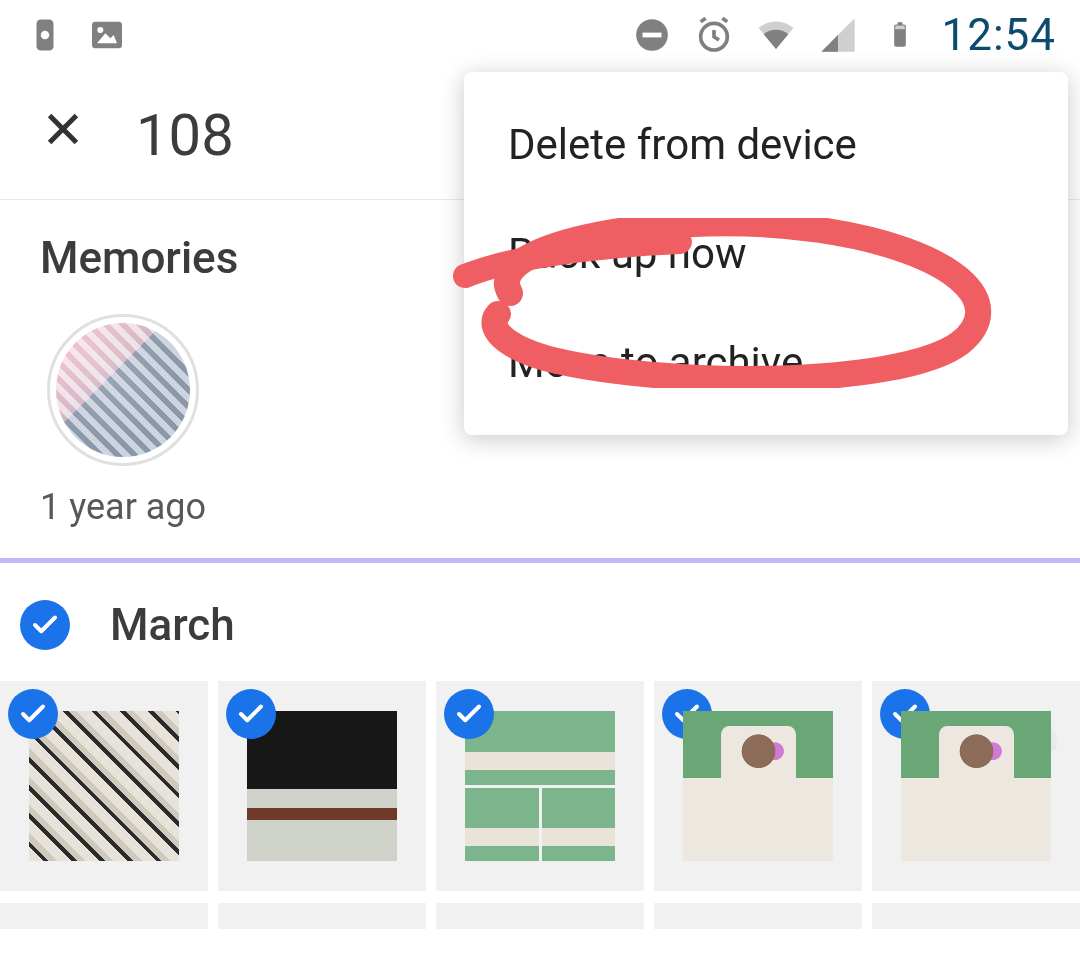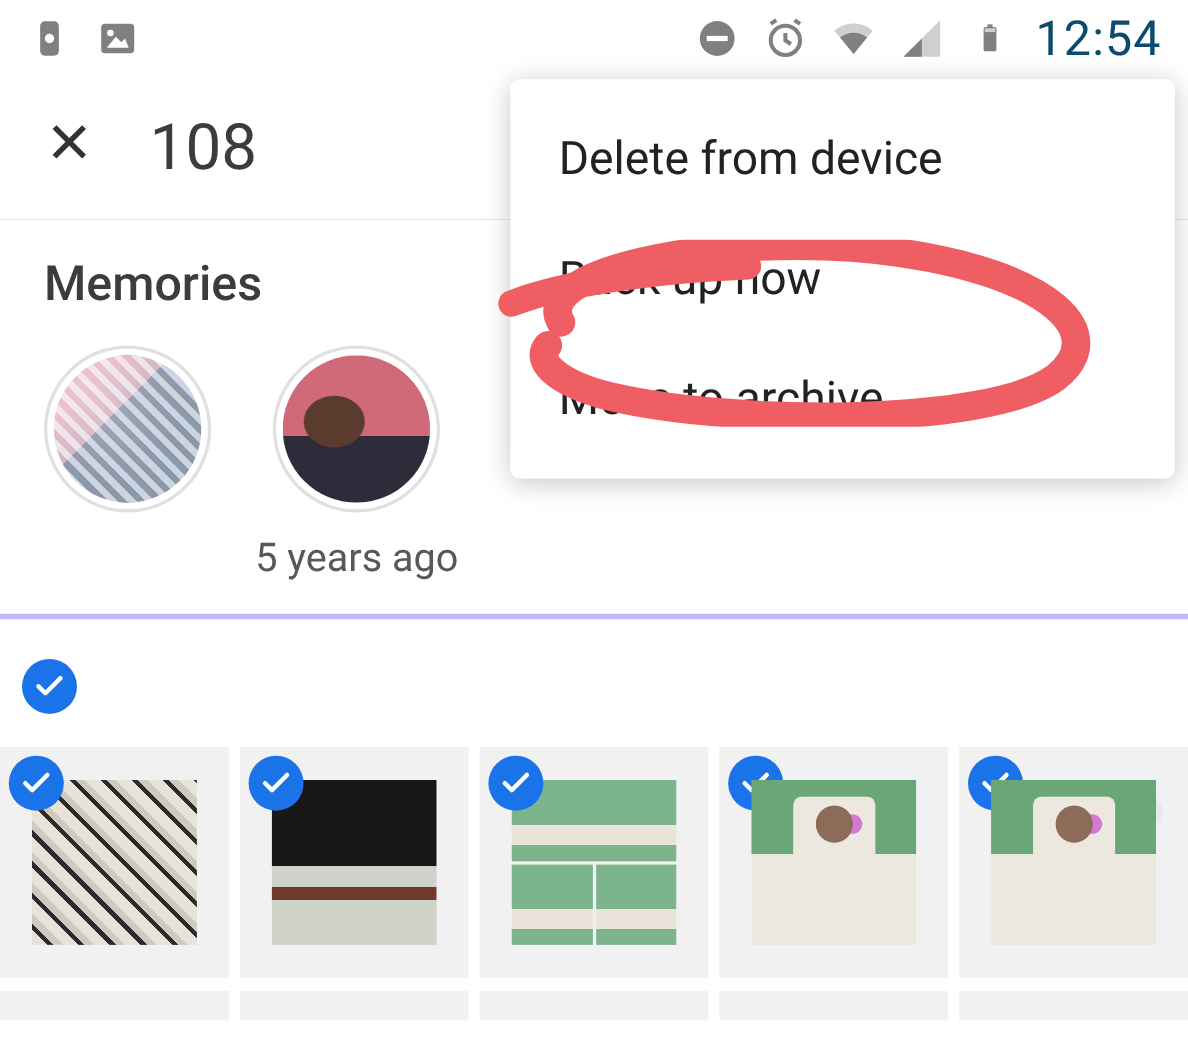--- a/index.html
+++ b/index.html
@@ -278,38 +278,32 @@
 
 <div class="memories">
   <h2>Memories</h2>
   <div class="mem-row">
     <div class="mem-item">
       <div class="mem-circle">
           <div class="mem-thumb">
             <div class="art1"></div>
           </div>
         </div>
-    </div>
-    <div class="mem-item">
-      <div class="mem-circle">
-          <div class="mem-thumb">
-            <div class="art3"></div>
-          </div>
-        </div>
-      <div class="mem-label">5 years ago</div>
+      <div class="mem-label">1 year ago</div>
     </div>
   </div>
 </div>
 
 <div class="month-header">
   <span class="check-circle">
     <svg viewBox="0 0 24 24">
         <path d="M20 6L9 17l-5-5" stroke="#fff" stroke-width="3.2" fill="none" stroke-linecap="round" stroke-linejoin="round"></path>
       </svg>
   </span>
+  <span class="month-title">March</span>
 </div>
 
 <div class="grid">
   <div class="thumb">
     <span class="check-circle">
         <svg viewBox="0 0 24 24">
           <path d="M20 6L9 17l-5-5" stroke="#fff" stroke-width="3.2" fill="none" stroke-linecap="round" stroke-linejoin="round"></path>
         </svg>
       </span>
     <div class="thumb-inner">

